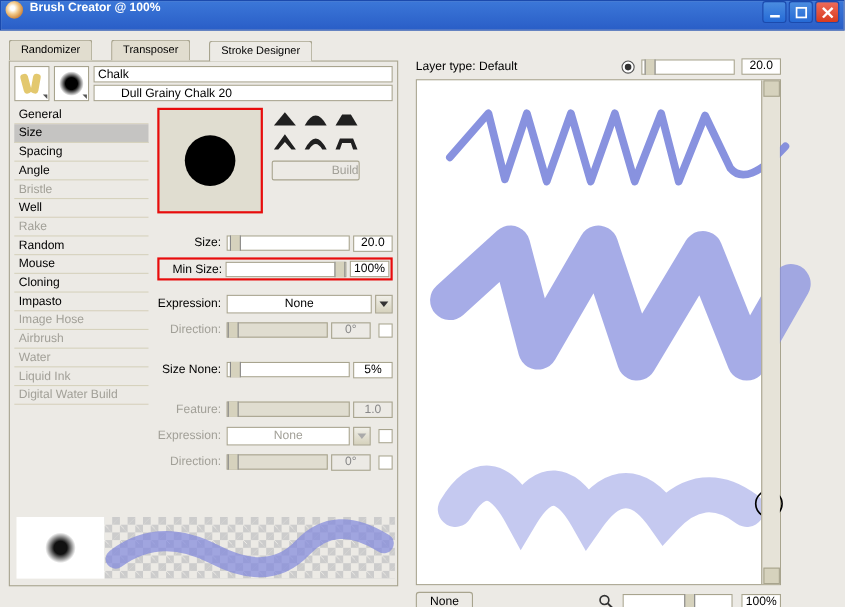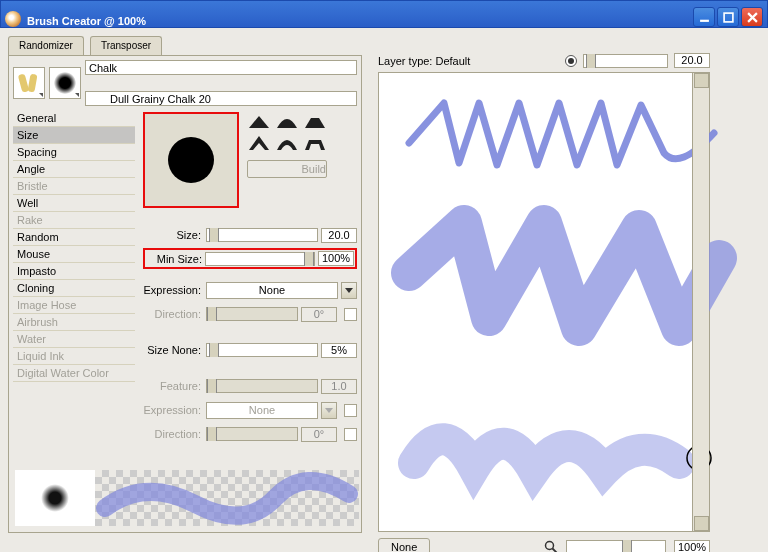--- a/index.html
+++ b/index.html
@@ -1,34 +1,34 @@
 <!DOCTYPE html>
 <html><head>
 <meta charset="utf-8">
 <style>
 * { box-sizing: border-box; margin: 0; padding: 0; font-family: Tahoma, Arial, sans-serif; font-size: 11px; }
 body { background: #eceae5; width: 768px; height: 552px; overflow: hidden; }
-.titlebar { height: 28px; background: linear-gradient(#3b77d8,#2a5ec7); display: flex; align-items: flex-end; padding: 0 4px; color: #fff; border: 1px solid #1b4aad; }
+.titlebar { height: 28px; background: linear-gradient(#3b77d8,#2a5ec7); display: flex; align-items: flex-start; padding: 0 4px; color: #fff; border: 1px solid #1b4aad; }
 .titlebar .icon { width: 16px; height: 16px; background: radial-gradient(circle at 40% 40%, #fff 15%, #f2c98a 40%, #d0893f 70%); border-radius: 50%; margin-right: 6px; }
 .titlebar .title { flex: 1; font-weight: bold; }
 .winbtn { width: 22px; height: 20px; margin-left: 2px; background: linear-gradient(#4b8de0,#256ad6); border: 1px solid #1b4aad; border-radius: 3px; display: flex; align-items: center; justify-content: center; color: #fff; font-weight: bold; }
 .winbtn.close { background: linear-gradient(#ee6b5a,#d83b1e); }
 .winbtn svg { width: 11px; height: 11px; }
 .body { height: 524px; padding: 8px; background: #eceae5; position: relative; }
-.tabs-row { display: flex; gap: 6px; position: relative; z-index: 2; }
+.tabs-row { display: flex; gap: 17px; position: relative; z-index: 2; }
 .tab { padding: 3px 10px 4px 10px; background: #eceae5; border: 1px solid #a8a48e; border-bottom: none; border-radius: 3px 3px 0 0; cursor: pointer; font-size: 10px; }
 .tab.active { background: #eceae5; position: relative; top: 1px; }
 .tab.inactive { background: #e1ddcf; }
 .designer-panel { border: 1px solid #a8a48e; height: 478px; padding: 4px; background: #eceae5; position: relative; width: 354px; }
 .header-row { display: flex; gap: 4px; align-items: center; margin-bottom: 4px; }
 .header-tile { width: 32px; height: 32px; border: 1px solid #a8a48e; background: #fff; display: flex; align-items: center; justify-content: center; position: relative; }
 .chev { position: absolute; bottom: 1px; right: 1px; border-left: 4px solid transparent; border-top: 4px solid #555; }
 .header-text { flex: 1; }
 .header-text input { width: 100%; border: 1px solid #a8a48e; background: #fff; padding: 1px 3px; height: 15px; font-size: 11px; }
-.header-text input + input { margin-top: 16px; padding-left: 24px; }
+.header-text input + input { margin-top: 2px; padding-left: 24px; }
 .columns { display: flex; gap: 8px; }
 .catlist { width: 122px; }
 .catlist div { padding: 2px 4px; border-bottom: 1px solid #d6d2bd; cursor: pointer; }
 .catlist div.sel { background: #c5c4c2; }
 .catlist div.dis { color: #a2a098; }
 .controls { flex: 1; padding-top: 2px; }
 .preview-wrap { display: flex; gap: 8px; }
 .brush-preview { width: 96px; height: 96px; background: #e0ddd0; display: flex; align-items: center; justify-content: center; border: 2px solid #e80c0c; }
 .brush-preview .dot { width: 46px; height: 46px; background: #000; border-radius: 50%; }
 .tips { display: flex; flex-direction: column; gap: 4px; align-items: center; }
@@ -92,20 +92,21 @@
       </svg>
     </div>
 </div>
 
 <div class="body">
 <div class="main-row">
 <div>
   <div class="tabs-row">
     <div class="tab inactive">Randomizer</div>
     <div class="tab inactive">Transposer</div>
+    <div class="tab active">Stroke Designer</div>
   </div>
   <div class="designer-panel">
     <div class="header-row">
       <div class="header-tile">
         <svg width="26" height="26" viewBox="0 0 26 26">
                 <rect x="4" y="4" width="7" height="18" rx="3" fill="#e3c86e" transform="rotate(-15 8 13)"></rect>
                 <rect x="13" y="4" width="7" height="18" rx="3" fill="#e3c86e" transform="rotate(10 16 13)"></rect>
               </svg>
         <span class="chev"></span>
       </div>
@@ -123,27 +124,27 @@
       <div class="catlist" id="catlist">
               <div>General</div>
               <div class="sel">Size</div>
               <div>Spacing</div>
               <div>Angle</div>
               <div class="dis">Bristle</div>
               <div>Well</div>
               <div class="dis">Rake</div>
               <div>Random</div>
               <div>Mouse</div>
+              <div>Cloning</div>
               <div>Impasto</div>
-              <div>Cloning</div>
               <div class="dis">Image Hose</div>
               <div class="dis">Airbrush</div>
               <div class="dis">Water</div>
               <div class="dis">Liquid Ink</div>
-              <div class="dis">Digital Water Color</div>
+              <div class="dis">Digital Water Build</div>
             </div>
 
       <div class="controls">
         <div class="preview-wrap">
           <div class="brush-preview">
                   <div class="dot"></div>
                 </div>
           <div class="tips">
             <div class="tip-row">
               <svg class="tip" viewBox="0 0 24 18">

